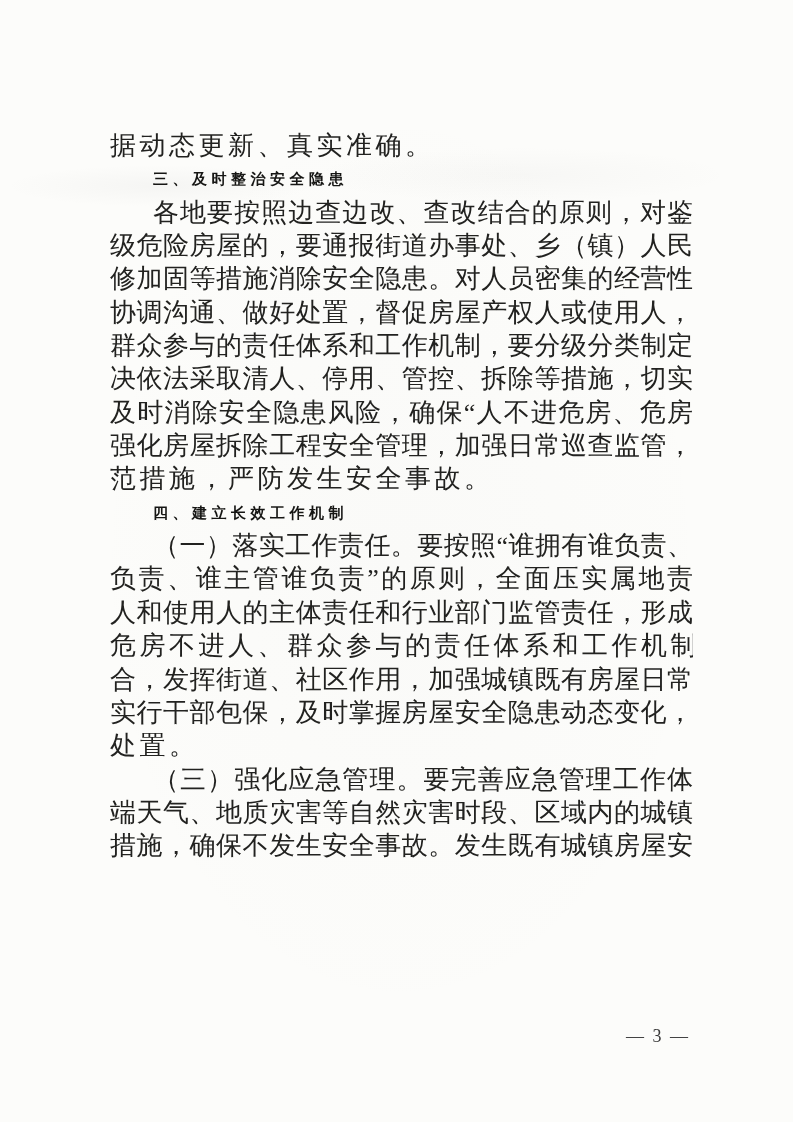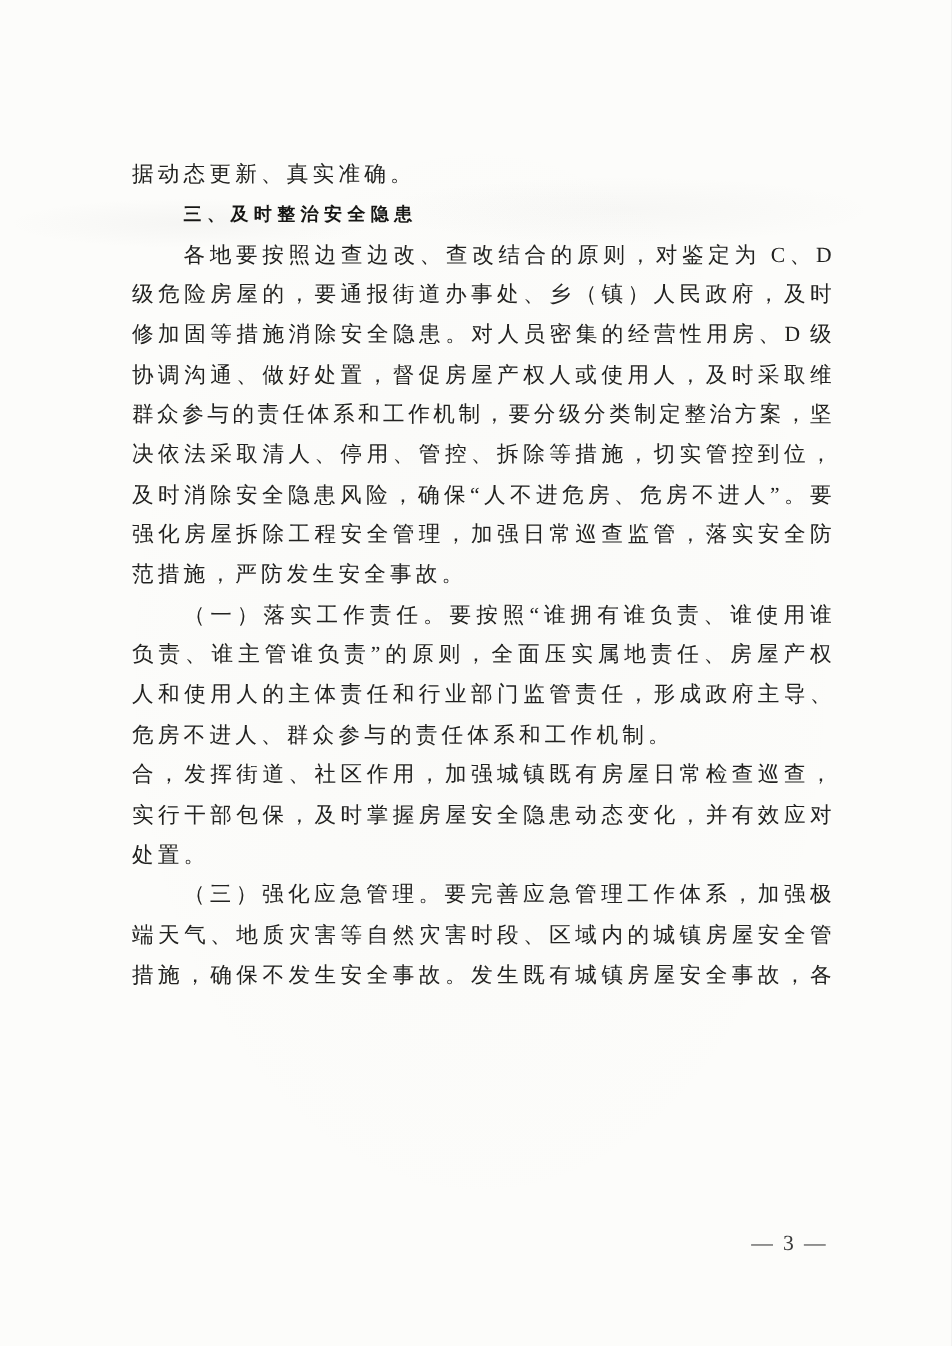--- a/index.html
+++ b/index.html
@@ -24,21 +24,21 @@
   .text-block {
     position: absolute;
     left: 110px;
     top: 129px;
     width: 583px;
     color: #222220;
   }
   .line {
     height: 33.35px;
     line-height: 33.35px;
-    font-size: 18px;
+    font-size: 26px;
     text-align: justify;
     overflow: hidden;
     white-space: nowrap;
   }
   .line.fill {
     white-space: normal;
     text-align-last: justify;
   }
   .line.short {
     letter-spacing: 3.5px;
@@ -75,20 +75,21 @@
       <div class="line heading indent">三、及时整治安全隐患</div>
       <div class="line fill indent">各地要按照边查边改、查改结合的原则，对鉴定为 C、D</div>
       <div class="line fill">级危险房屋的，要通报街道办事处、乡（镇）人民政府，及时</div>
       <div class="line fill">修加固等措施消除安全隐患。对人员密集的经营性用房、D 级</div>
       <div class="line fill">协调沟通、做好处置，督促房屋产权人或使用人，及时采取维</div>
       <div class="line fill">群众参与的责任体系和工作机制，要分级分类制定整治方案，坚</div>
       <div class="line fill">决依法采取清人、停用、管控、拆除等措施，切实管控到位，</div>
       <div class="line fill">及时消除安全隐患风险，确保“人不进危房、危房不进人”。要</div>
       <div class="line fill">强化房屋拆除工程安全管理，加强日常巡查监管，落实安全防</div>
       <div class="line short">范措施，严防发生安全事故。</div>
+      <div class="line heading indent">四、建立长效工作机制</div>
       <div class="line fill indent">（一）落实工作责任。要按照“谁拥有谁负责、谁使用谁</div>
       <div class="line fill">负责、谁主管谁负责”的原则，全面压实属地责任、房屋产权</div>
       <div class="line fill">人和使用人的主体责任和行业部门监管责任，形成政府主导、</div>
       <div class="line short">危房不进人、群众参与的责任体系和工作机制。</div>
       <div class="line fill">合，发挥街道、社区作用，加强城镇既有房屋日常检查巡查，</div>
       <div class="line fill">实行干部包保，及时掌握房屋安全隐患动态变化，并有效应对</div>
       <div class="line short">处置。</div>
       <div class="line fill indent">（三）强化应急管理。要完善应急管理工作体系，加强极</div>
       <div class="line fill">端天气、地质灾害等自然灾害时段、区域内的城镇房屋安全管</div>
       <div class="line fill">措施，确保不发生安全事故。发生既有城镇房屋安全事故，各</div>

